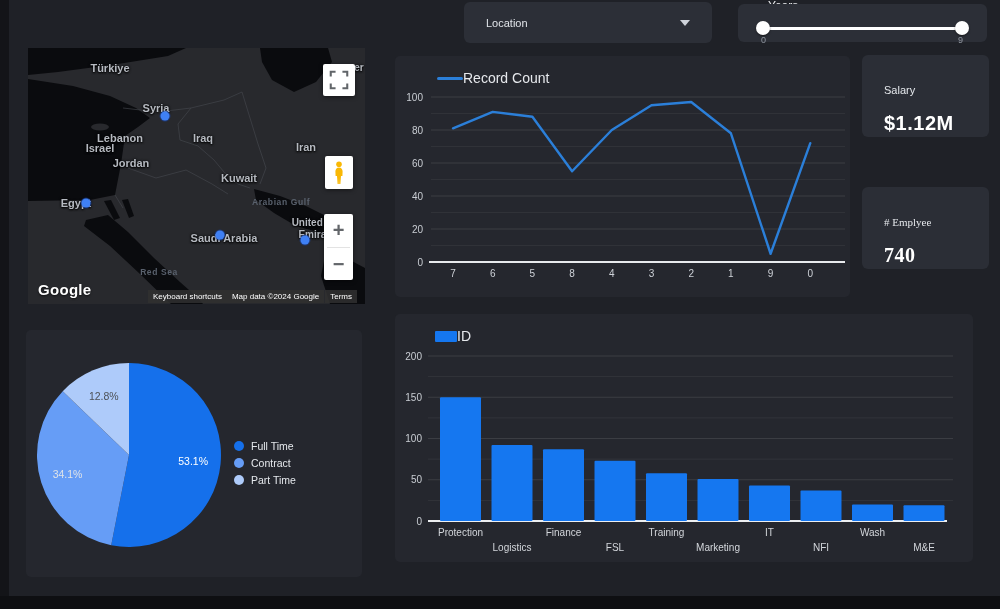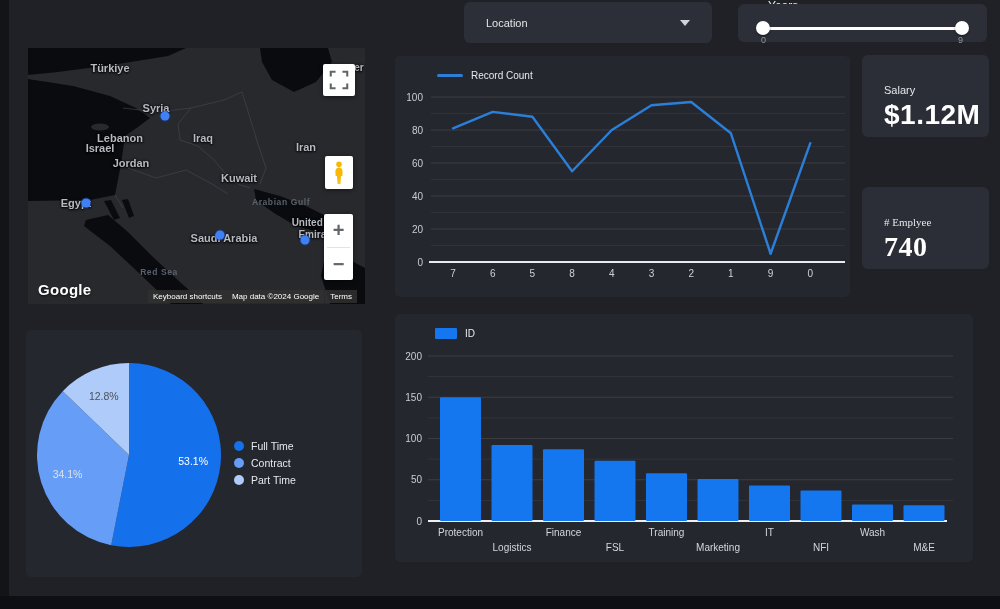--- a/index.html
+++ b/index.html
@@ -7,21 +7,21 @@
     width:1000px;height:609px;position:relative;overflow:hidden;
     background:#1f2127;font-family:"Liberation Sans",sans-serif;
     -webkit-font-smoothing:antialiased;
   }
   .strip-left{position:absolute;left:0;top:0;width:9px;height:609px;background:#131418;}
   .strip-bottom{position:absolute;left:0;top:596px;width:1000px;height:13px;background:#0e0f12;}
 
   .panel{position:absolute;background:#25272e;border-radius:5px;}
   .card{position:absolute;background:#2b2e36;border-radius:6px;color:#fff;padding:29px 0 0 22px;box-sizing:border-box;}
   .card .card-label{font-size:11px;color:#e4e7eb;}
-  .card .card-value{font-size:28px;font-weight:bold;color:#ffffff;margin-top:3px;letter-spacing:0.5px;}
+  .card .card-value{font-size:20px;font-weight:bold;color:#ffffff;margin-top:16px;letter-spacing:0.5px;}
 
   
   .location-select{
     position:absolute;left:464px;top:2px;width:248px;height:41px;
     background:#2c2f37;border-radius:6px;display:flex;align-items:center;
     justify-content:space-between;padding:16px 22px;box-sizing:border-box;
     color:#e1e4e9;font-size:11px;cursor:pointer;
   }
   .caret{width:0;height:0;border-left:5px solid transparent;border-right:5px solid transparent;border-top:6px solid #cfd3da;}
   .years-panel{position:absolute;left:738px;top:4px;width:249px;height:38px;background:#2c2f37;border-radius:6px;}
@@ -51,21 +51,21 @@
   .zoom-btn{flex:1;display:flex;align-items:center;justify-content:center;color:#63666a;
     font-size:20px;font-weight:bold;cursor:pointer;line-height:1;}
   .zoom-divider{height:1px;background:#e3e3e3;margin:0 3px;}
   .google-logo{position:absolute;left:10px;top:233px;color:#fff;font-size:15px;font-weight:600;letter-spacing:0.3px;
     text-shadow:0 1px 2px rgba(0,0,0,0.7);}
   .attribution{position:absolute;left:120px;top:242px;height:13px;display:flex;font-size:8px;color:#fff;align-items:stretch;}
   .attr-chip{background:rgba(48,48,48,0.85);display:flex;align-items:center;padding:0 5px;white-space:nowrap;}
   .attr-chip.terms{margin-left:1px;}
 
   
-  .chart-legend{position:absolute;display:flex;align-items:center;gap:8px;color:#e6e8ec;font-size:10px;}
+  .chart-legend{position:absolute;display:flex;align-items:center;color:#e6e8ec;font-size:14px;}
   .legend-line{width:26px;height:3px;border-radius:2px;}
   .legend-swatch{width:22px;height:11px;border-radius:1px;}
   .line-panel{left:395px;top:56px;width:455px;height:241px;}
   .bar-panel{left:395px;top:314px;width:578px;height:248px;}
   .pie-panel{left:26px;top:330px;width:336px;height:247px;}
   svg{display:block;}
   svg text{font-family:"Liberation Sans",sans-serif;}
   .pie-legend{position:absolute;left:208px;top:110px;display:flex;flex-direction:column;gap:5px;}
   .pie-legend-row{display:flex;align-items:center;gap:7px;height:12px;}
   .pie-legend-dot{width:10px;height:10px;border-radius:50%;}

